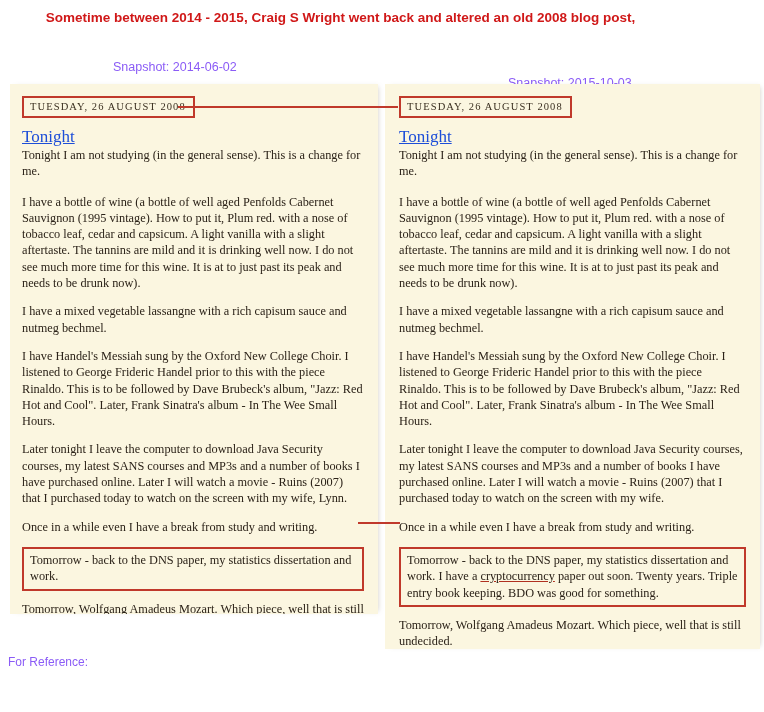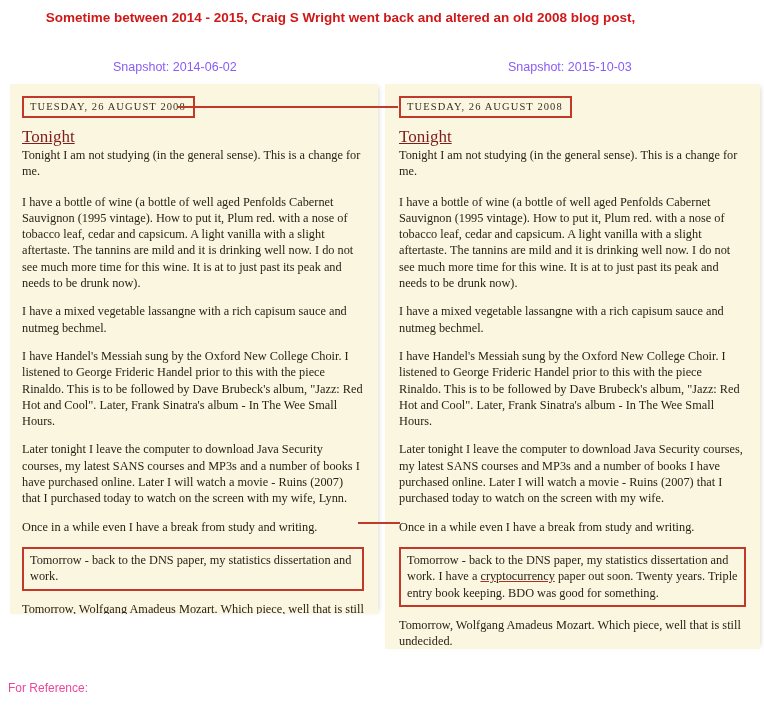--- a/index.html
+++ b/index.html
@@ -30,21 +30,21 @@
   
   .snap-caption {
     position: absolute;
     top: 60px;
     font-size: 12.5px;
     color: #8b5cf6;
     font-family: "Liberation Sans", sans-serif;
     white-space: nowrap;
   }
   .snap-left  { left: 113px; }
-  .snap-right { left: 508px; }
+  .snap-right { left: 508px; margin-top: 16px; }
 
   
   .panel {
     position: absolute;
     background: #fbf6e0;
     box-sizing: border-box;
     overflow: hidden;
     font-family: "Liberation Serif", serif;
     color: #282018;
   }
@@ -74,21 +74,21 @@
     padding: 3px 7px 3px 6px;
     background: transparent;
     line-height: 12px;
   }
 
   .post-title {
     font-family: "Liberation Serif", serif;
     font-size: 17px;
     font-weight: 400;
     text-decoration: underline;
-    color: #7f1d1d;
+    color: #1d4ed8;
     margin: 9px 0 1px 0;
     line-height: 19px;
   }
 
   .para {
     font-family: "Liberation Serif", serif;
     font-size: 12.3px;
     line-height: 16.3px;
     margin: 0 0 12px 0;
     color: #2b2218;
@@ -116,24 +116,24 @@
   .connector {
     position: absolute;
     background: #c0392b;
     height: 2px;
   }
 
   
   .ref-block {
     position: absolute;
     left: 8px;
-    top: 681px;
+    top: 655px;
     width: 750px;
     font-family: "Liberation Sans", sans-serif;
-    color: #ec4899;
+    color: #8b5cf6;
   }
   .ref-label { font-size: 12px; margin-bottom: 7px; }
   .ref-url { font-size: 11px; line-height: 17px; white-space: nowrap; }
 </style>
 </head>
 <body>
 
 <div class="title-block">
   <span class="title-line">Sometime between 2014 - 2015, Craig S Wright went back and altered an old 2008 blog post,</span>
 </div>

